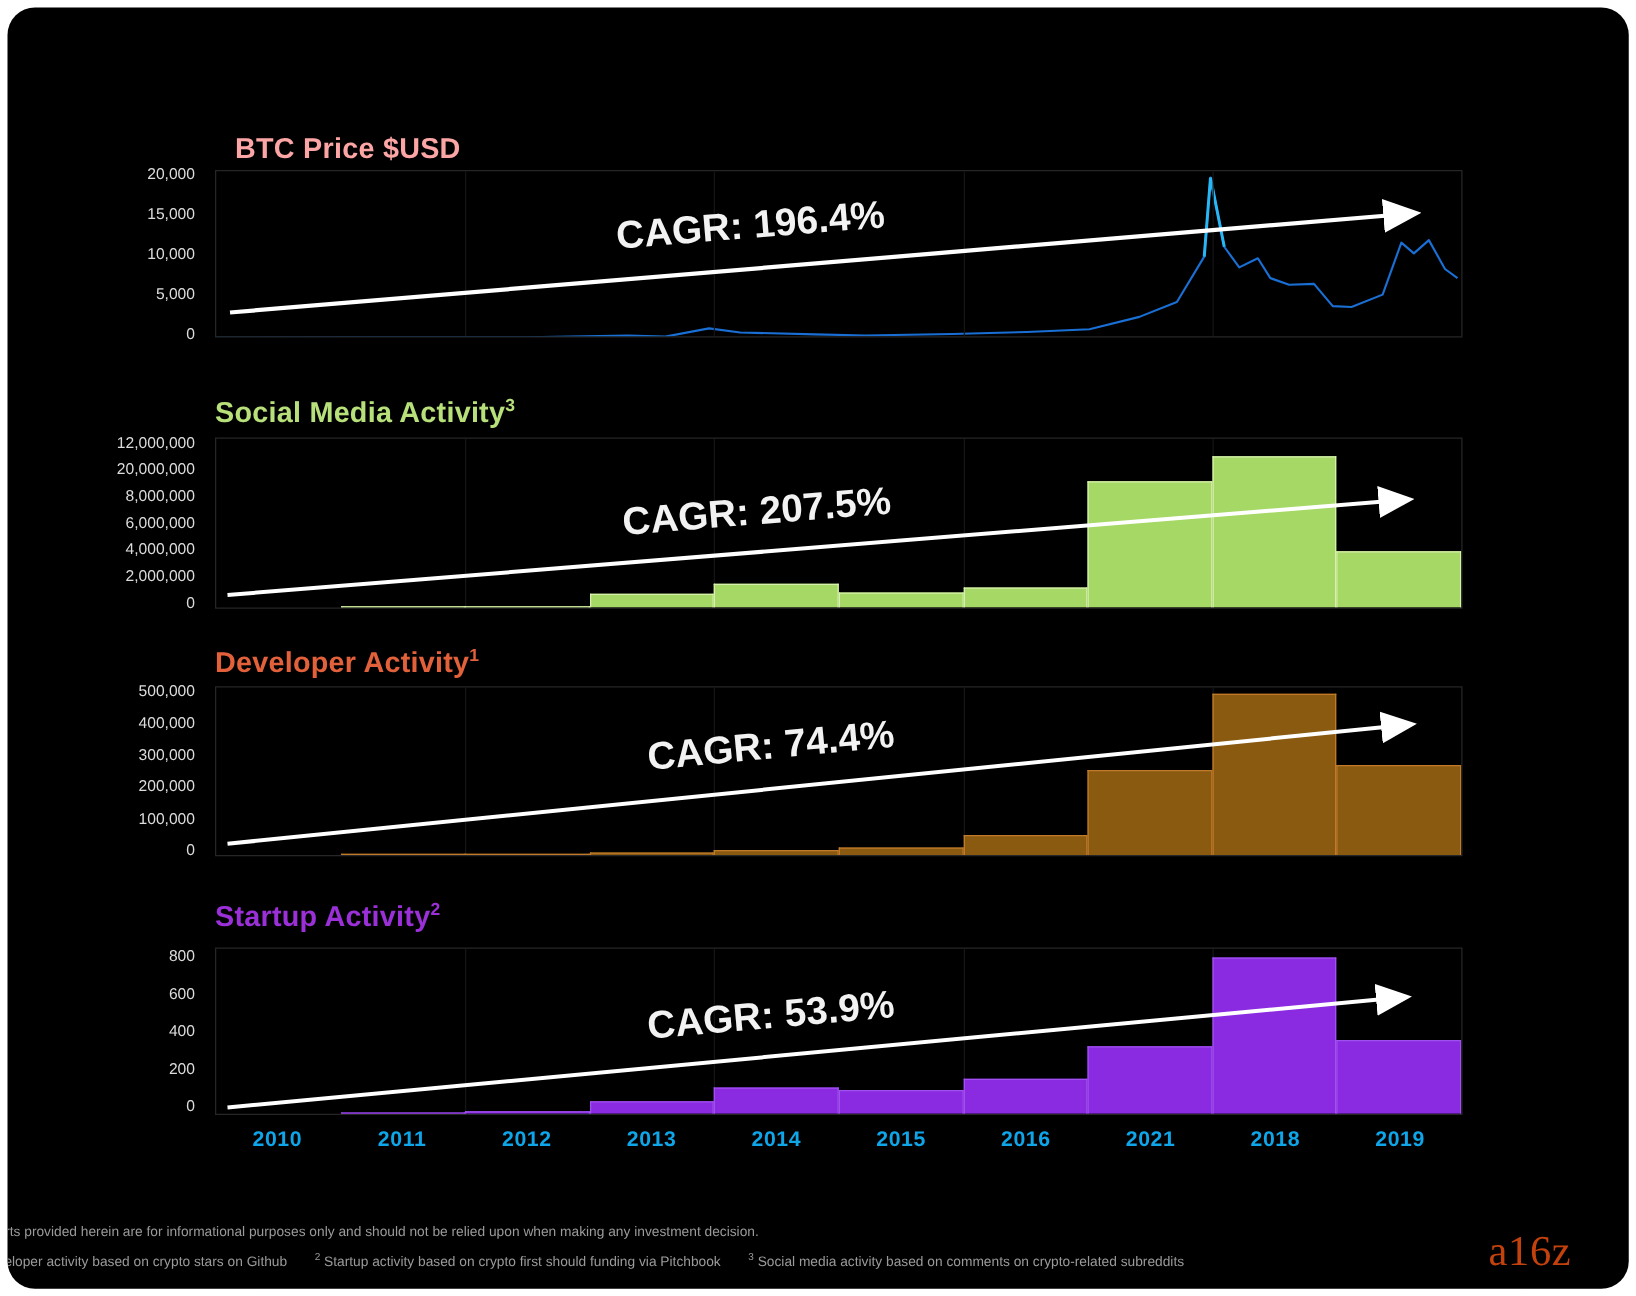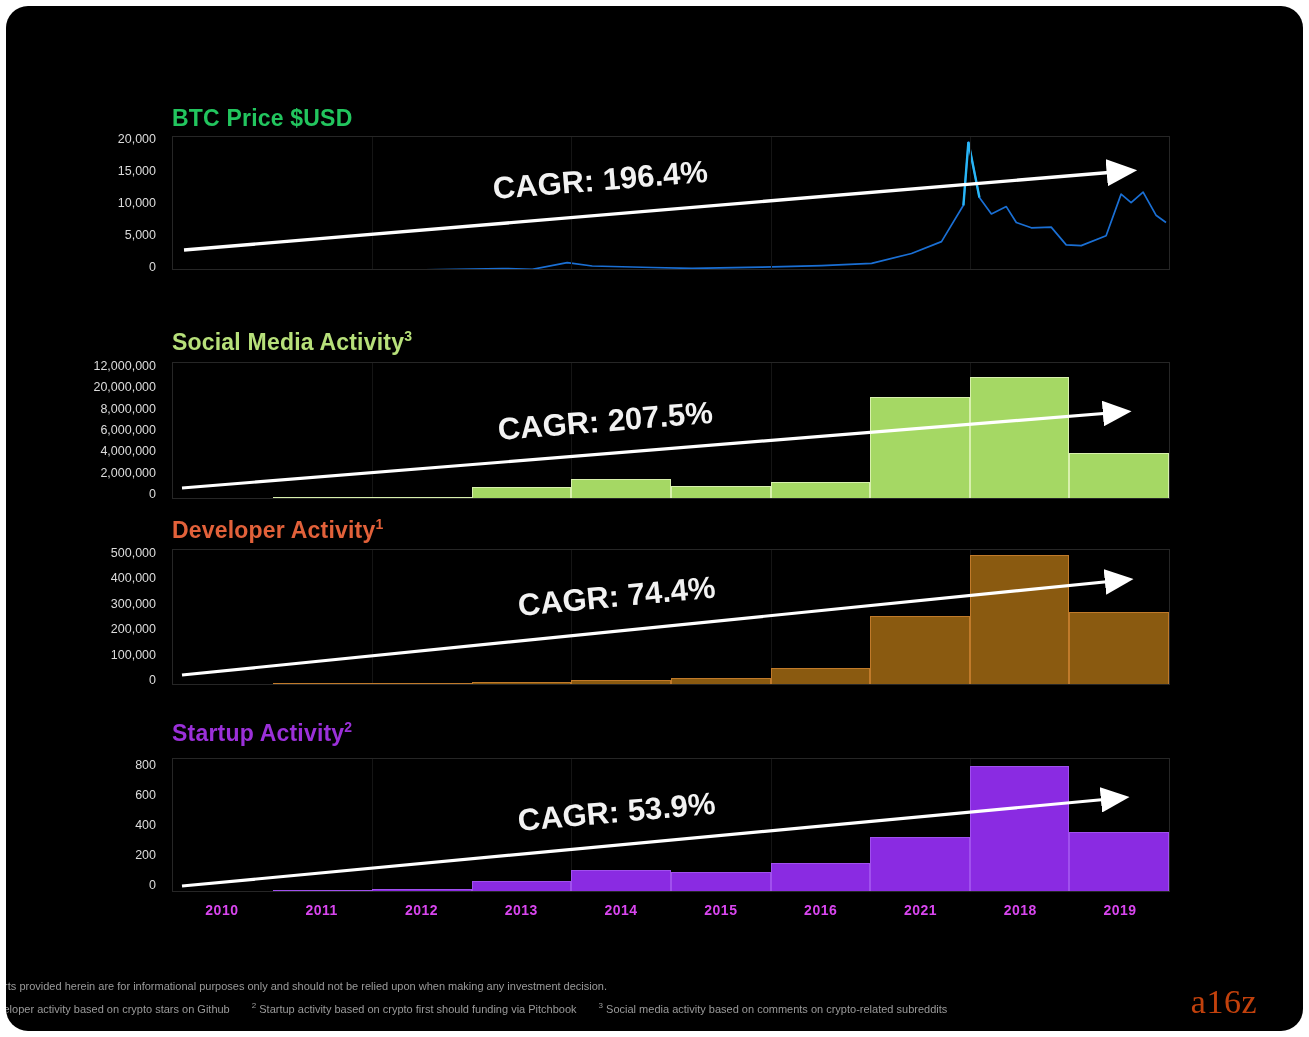--- a/index.html
+++ b/index.html
@@ -62,22 +62,22 @@
     text-shadow: 0 1px 3px rgba(0,0,0,.9);
   }
   .xaxis {
     position: absolute;
     left: 166px; top: 896px; width: 998px; height: 26px;
     display: flex;
   }
   .xaxis .yr {
     flex: 1;
     text-align: center;
-    color: #d946ef;
-    font-size: 14px;
+    color: #0ea5e9;
+    font-size: 17px;
     font-weight: bold;
     letter-spacing: .5px;
   }
   .footnotes {
     position: absolute;
     left: -8px; top: 971px; width: 1180px;
     color: #9a9a9a;
     font-size: 11px;
     line-height: 19px;
   }
@@ -93,21 +93,21 @@
     letter-spacing: .5px;
   }
   svg { display: block; overflow: visible; }
 </style>
 </head>
 <body>
 
 <div id="card">
 
   <div class="panel" style="left:0;top:0;width:1297px;height:290px;">
-    <div class="panel-title" style="left: 166px; top: 99px; color: #22c55e;">
+    <div class="panel-title" style="left: 182px; top: 99px; color: #fca5a5;">
       <span>BTC Price $USD</span>
     </div>
     <div class="ylabels" style="left:64px; top:133px; width:86px; height:128px;">
       <span style="top:0%">20,000</span>
       <span style="top:25%">15,000</span>
       <span style="top:50%">10,000</span>
       <span style="top:75%">5,000</span>
       <span style="top:100%">0</span>
     </div>
     <div class="plot" style="left:166px; top:130px; width:998px; height:134px;">
@@ -124,21 +124,21 @@
       <defs>
         <marker id="ah0" markerWidth="9" markerHeight="8" refX="6" refY="4" orient="auto">
           <path d="M0,0 L9,4 L0,8 z" fill="#ffffff"></path>
         </marker>
       </defs>
       <line x1="12" y1="114" x2="955" y2="35" stroke="#ffffff" stroke-width="3.4" marker-end="url(#ah0)"></line>
     </svg>
     <div class="cagr" style="left:487px; top:165px; transform:rotate(-4.6deg); transform-origin:left center;">CAGR: 196.4%</div>
   </div>
 
-  <div class="panel" style="left:0;top:16px;width:1251px;height:500px;">
+  <div class="panel" style="left:0;top:4px;width:1251px;height:500px;">
     <div class="panel-title" style="left: 166px; top: 306px; color: rgb(183, 224, 122);">
       <span>Social Media Activity</span><sup>3</sup>
     </div>
     <div class="ylabels" style="left:60px; top:344px; width:90px; height:128px;">
       <span style="top:0%">12,000,000</span>
       <span style="top:16.67%">20,000,000</span>
       <span style="top:33.33%">8,000,000</span>
       <span style="top:50%">6,000,000</span>
       <span style="top:66.67%">4,000,000</span>
       <span style="top:83.33%">2,000,000</span>

